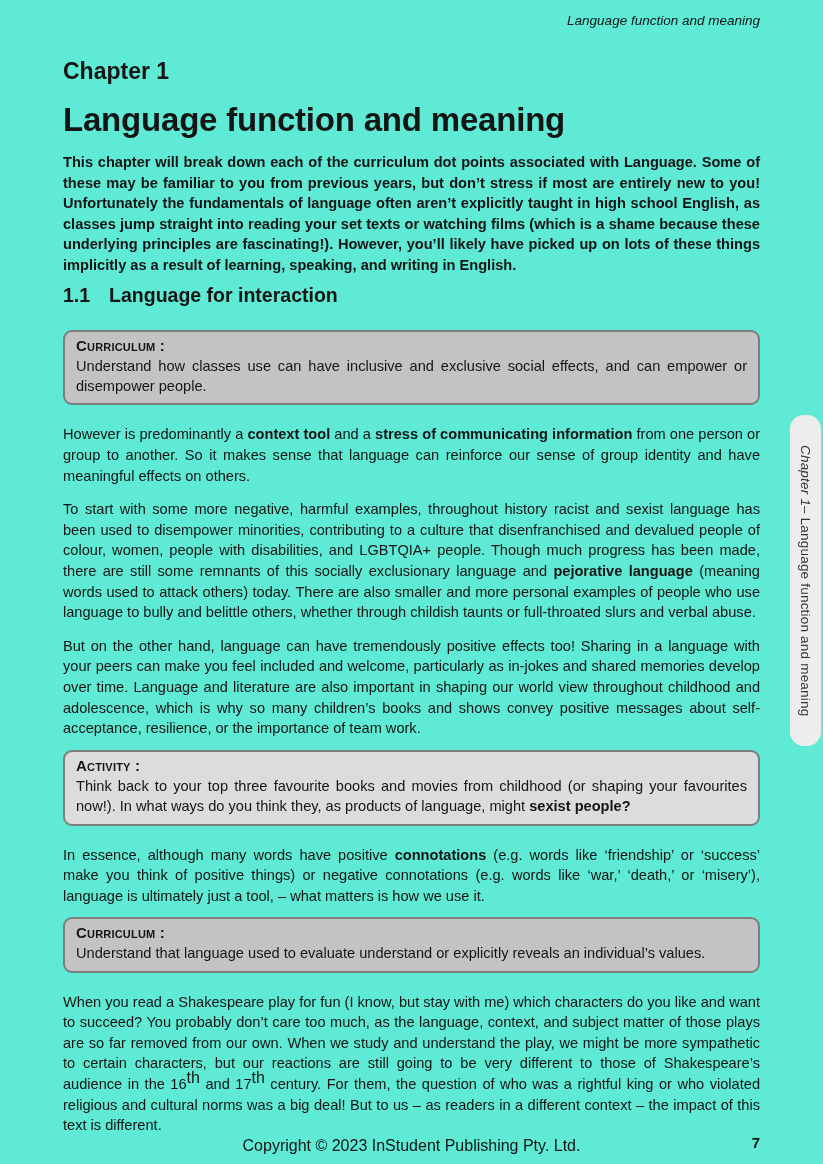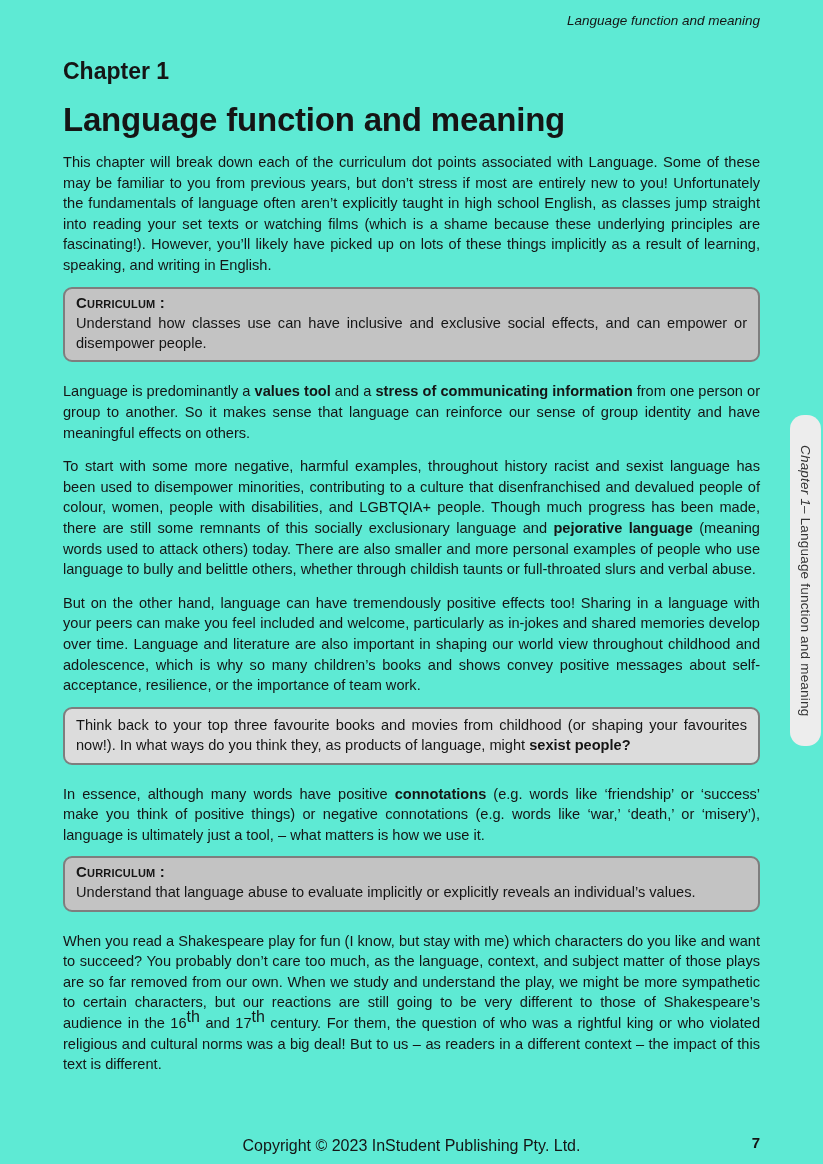--- a/index.html
+++ b/index.html
@@ -39,21 +39,21 @@
     font-weight:bold;
     line-height:38px;
     letter-spacing:-0.2px;
   }
   p.body-text {
     margin:13px 0 0 0;
     font-size:14.6px;
     line-height:20.6px;
     text-align:justify;
   }
-  .intro { margin-top:22px; }
+  .intro { margin-top:22px;font-weight:bold; }
   .section-heading {
     margin:8px 0 24px 0;
     font-size:19.5px;
     font-weight:bold;
     line-height:22px;
   }
   .section-heading .sec-num { margin-right:19px; }
   .box {
     border:2px solid #7e7e7e;
     border-radius:9px;
@@ -118,41 +118,43 @@
   <div class="content">
 
     <div class="running-head">Language function and meaning</div>
 
     <h1 class="chapter-label">Chapter 1</h1>
 
     <h1 class="page-title">Language function and meaning</h1>
 
     <p class="body-text intro">This chapter will break down each of the curriculum dot points associated with Language. Some of these may be familiar to you from previous years, but don’t stress if most are entirely new to you! Unfortunately the fundamentals of language often aren’t explicitly taught in high school English, as classes jump straight into reading your set texts or watching films (which is a shame because these underlying principles are fascinating!). However, you’ll likely have picked up on lots of these things implicitly as a result of learning, speaking, and writing in English.</p>
 
+    <h2 class="section-heading"><span class="sec-num">1.1</span><span>Language for interaction</span></h2>
 
     <div class="box curriculum">
       <div class="box-label">Curriculum :</div>
       <p class="box-text">Understand how classes use can have inclusive and exclusive social effects, and can empower or disempower people.</p>
     </div>
 
-    <p class="body-text"><span>Language is predominantly a </span><b>values tool</b><span> and a </span><b>stress of communicating information</b><span> from one person or group to another. So it makes sense that language can reinforce our sense of group identity and have meaningful effects on others.</span></p>
+    <p class="body-text"><span>However is predominantly a </span><b>context tool</b><span> and a </span><b>stress of communicating information</b><span> from one person or group to another. So it makes sense that language can reinforce our sense of group identity and have meaningful effects on others.</span></p>
 
     <p class="body-text"><span>To start with some more negative, harmful examples, throughout history racist and sexist language has been used to disempower minorities, contributing to a culture that disenfranchised and devalued people of colour, women, people with disabilities, and LGBTQIA+ people. Though much progress has been made, there are still some remnants of this socially exclusionary language and </span><b>pejorative language</b><span> (meaning words used to attack others) today. There are also smaller and more personal examples of people who use language to bully and belittle others, whether through childish taunts or full-throated slurs and verbal abuse.</span></p>
 
     <p class="body-text">But on the other hand, language can have tremendously positive effects too! Sharing in a language with your peers can make you feel included and welcome, particularly as in-jokes and shared memories develop over time. Language and literature are also important in shaping our world view throughout childhood and adolescence, which is why so many children’s books and shows convey positive messages about self-acceptance, resilience, or the importance of team work.</p>
 
     <div class="box activity">
+      <div class="box-label">Activity :</div>
       <p class="box-text"><span>Think back to your top three favourite books and movies from childhood (or shaping your favourites now!). In what ways do you think they, as products of language, might </span><b>sexist people?</b></p>
     </div>
 
     <p class="body-text"><span>In essence, although many words have positive </span><b>connotations</b><span> (e.g. words like ‘friendship’ or ‘success’ make you think of positive things) or negative connotations (e.g. words like ‘war,’ ‘death,’ or ‘misery’), language is ultimately just a tool, – what matters is how we use it.</span></p>
 
     <div class="box curriculum">
       <div class="box-label">Curriculum :</div>
-      <p class="box-text">Understand that language abuse to evaluate implicitly or explicitly reveals an individual’s values.</p>
+      <p class="box-text">Understand that language used to evaluate understand or explicitly reveals an individual’s values.</p>
     </div>
 
     <p class="body-text"><span>When you read a Shakespeare play for fun (I know, but stay with me) which characters do you like and want to succeed? You probably don’t care too much, as the language, context, and subject matter of those plays are so far removed from our own. When we study and understand the play, we might be more sympathetic to certain characters, but our reactions are still going to be very different to those of Shakespeare’s audience in the 16</span><sup class="ord">th</sup><span> and 17</span><sup class="ord">th</sup><span> century. For them, the question of who was a rightful king or who violated religious and cultural norms was a big deal! But to us – as readers in a different context – the impact of this text is different.</span></p>
 
   </div>
 
   <div class="side-tab">
       <span class="chap">Chapter 1</span>
       <span> – Language function and meaning</span>
     </div>

